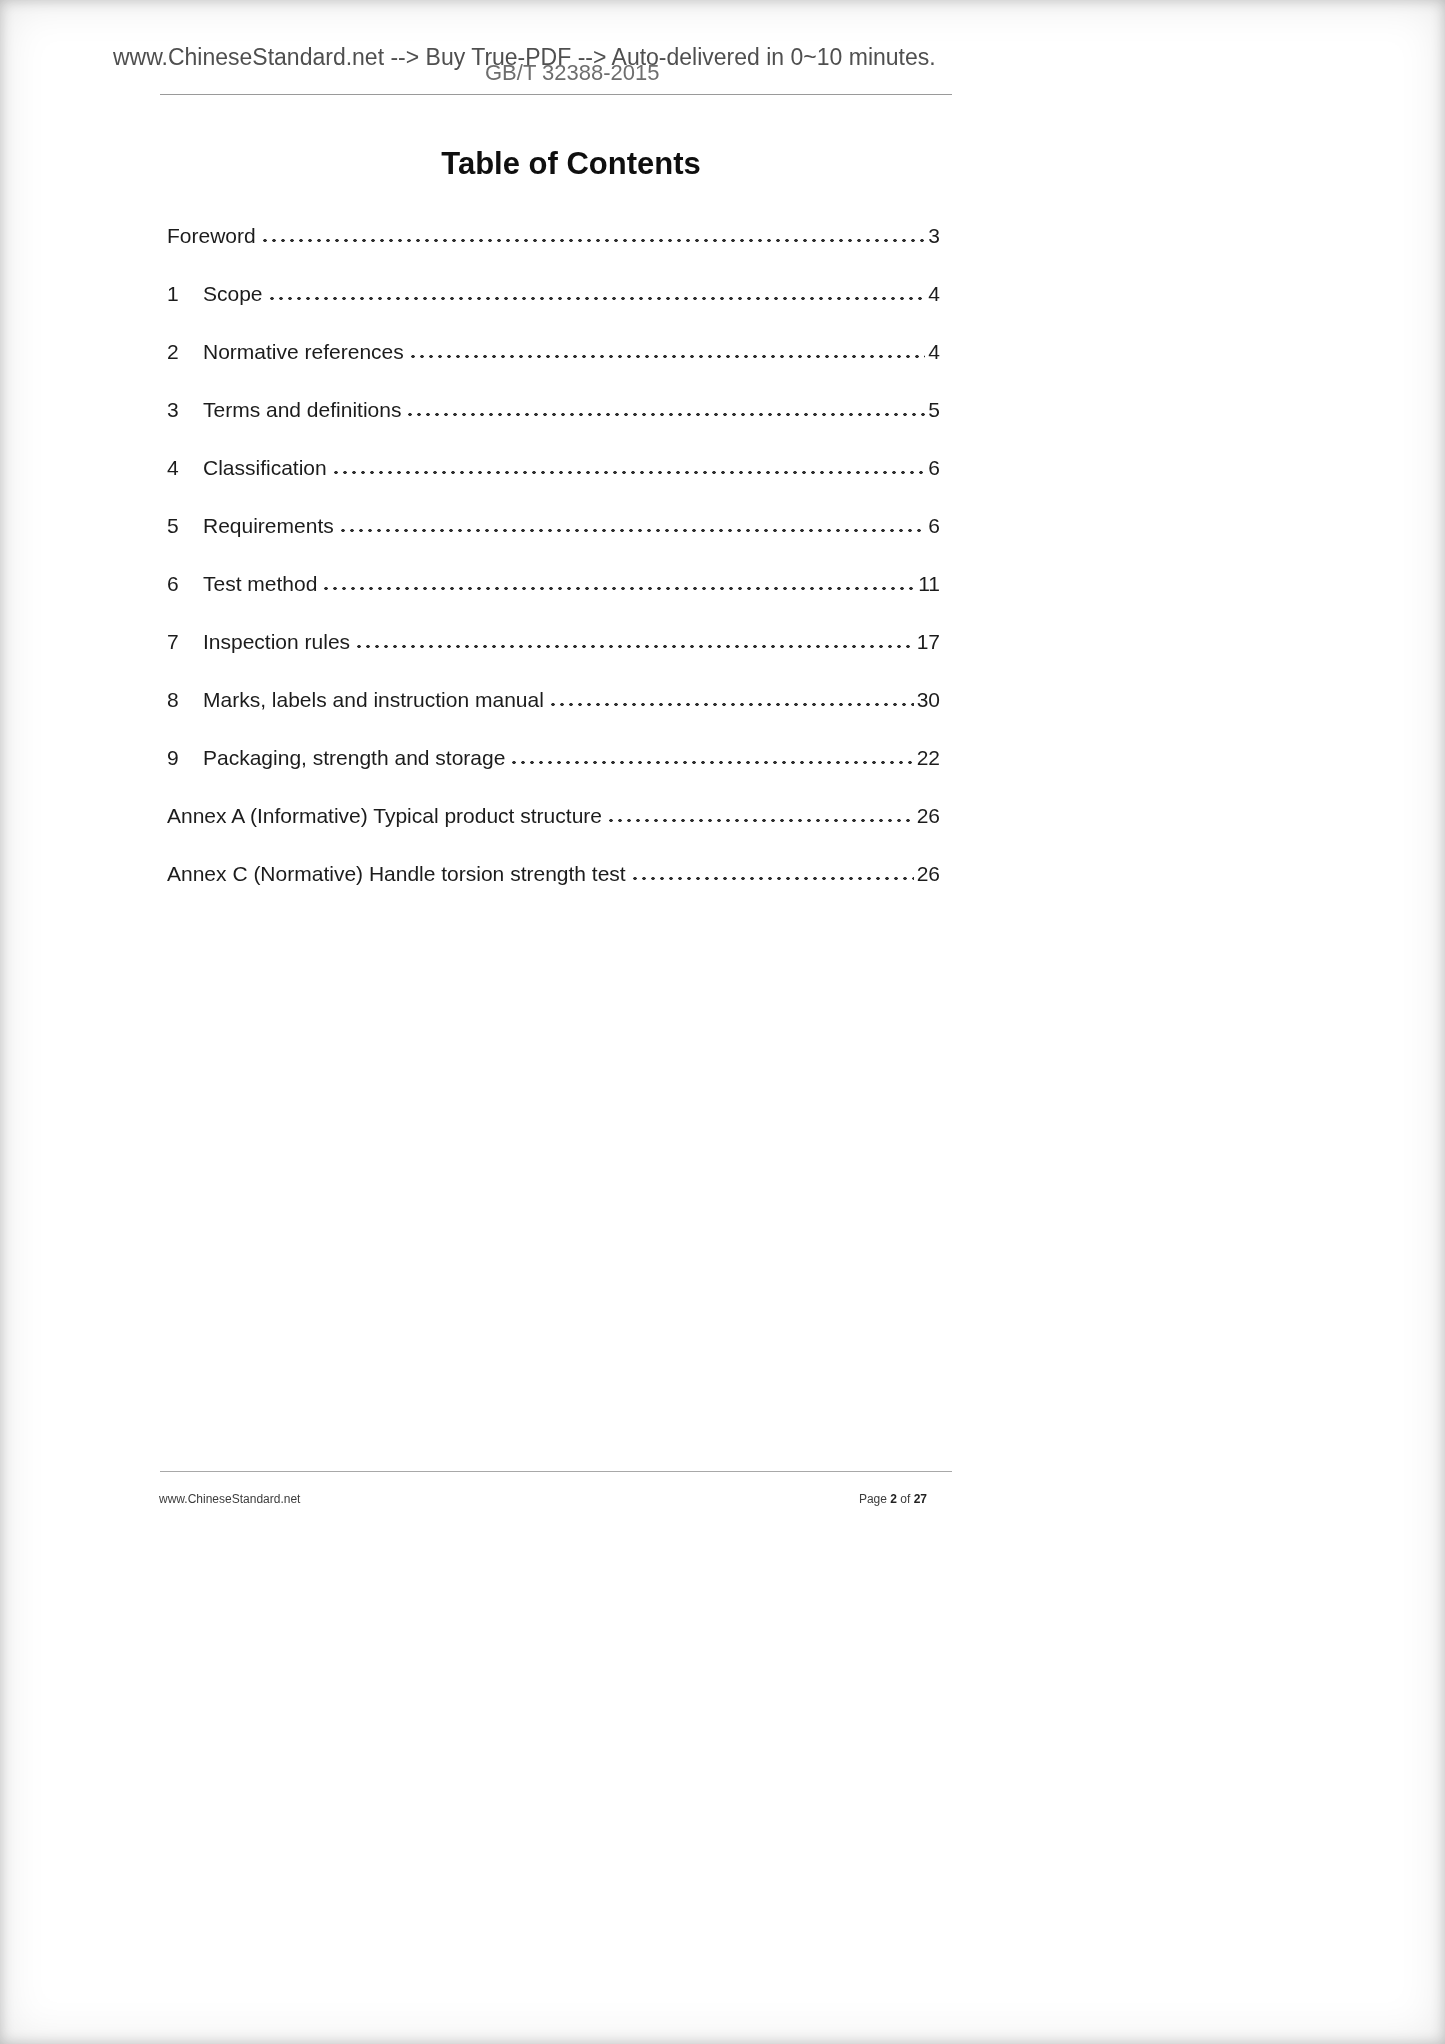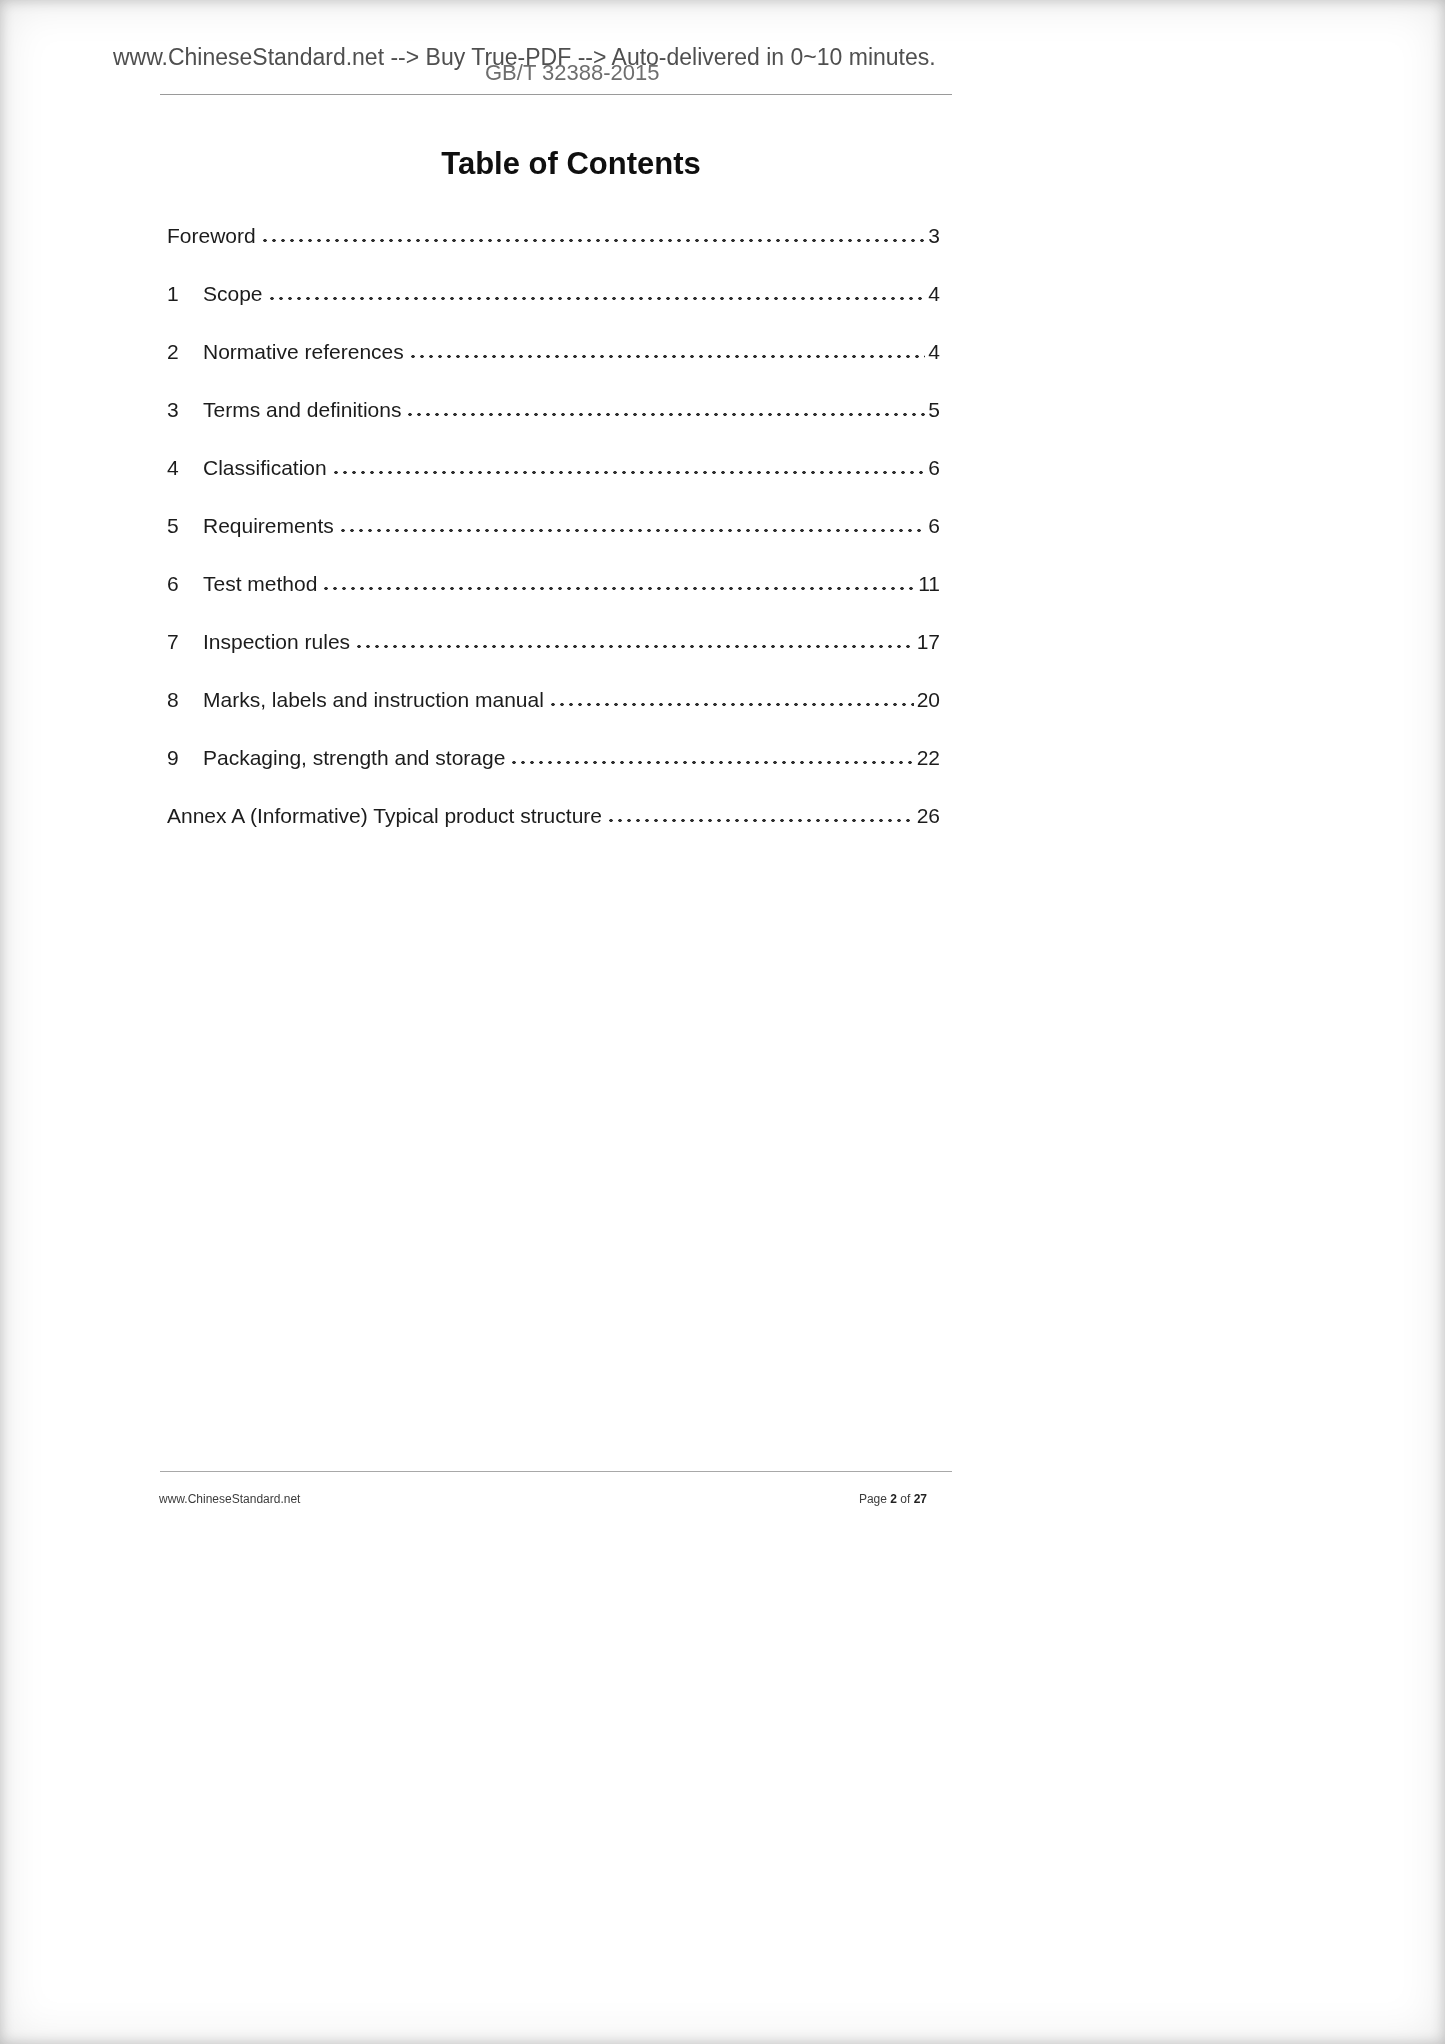--- a/index.html
+++ b/index.html
@@ -127,38 +127,44 @@
     <span class="toc-num">7</span>
     <span class="toc-label">Inspection rules</span>
     <span class="toc-leader"></span>
     <span class="toc-page">17</span>
   </div>
 
   <div class="toc-row">
     <span class="toc-num">8</span>
     <span class="toc-label">Marks, labels and instruction manual</span>
     <span class="toc-leader"></span>
-    <span class="toc-page">20</span>
+    <span class="toc-page">30</span>
   </div>
 
   <div class="toc-row">
     <span class="toc-num">9</span>
     <span class="toc-label">Packaging, strength and storage</span>
     <span class="toc-leader"></span>
     <span class="toc-page">22</span>
   </div>
 
   <div class="toc-row">
 
     <span class="toc-label">Annex A (Informative) Typical product structure</span>
     <span class="toc-leader"></span>
     <span class="toc-page">26</span>
   </div>
 
 
+  <div class="toc-row">
+
+    <span class="toc-label">Annex C (Normative) Handle torsion strength test</span>
+    <span class="toc-leader"></span>
+    <span class="toc-page">26</span>
+  </div>
 </div>
 
   <div class="rule rule-bottom"></div>
 
   <div class="footer">
     <span class="footer-site">www.ChineseStandard.net</span>
     <span class="footer-page">
       <span>Page</span>
       <b>2</b>
       <span>of</span>

